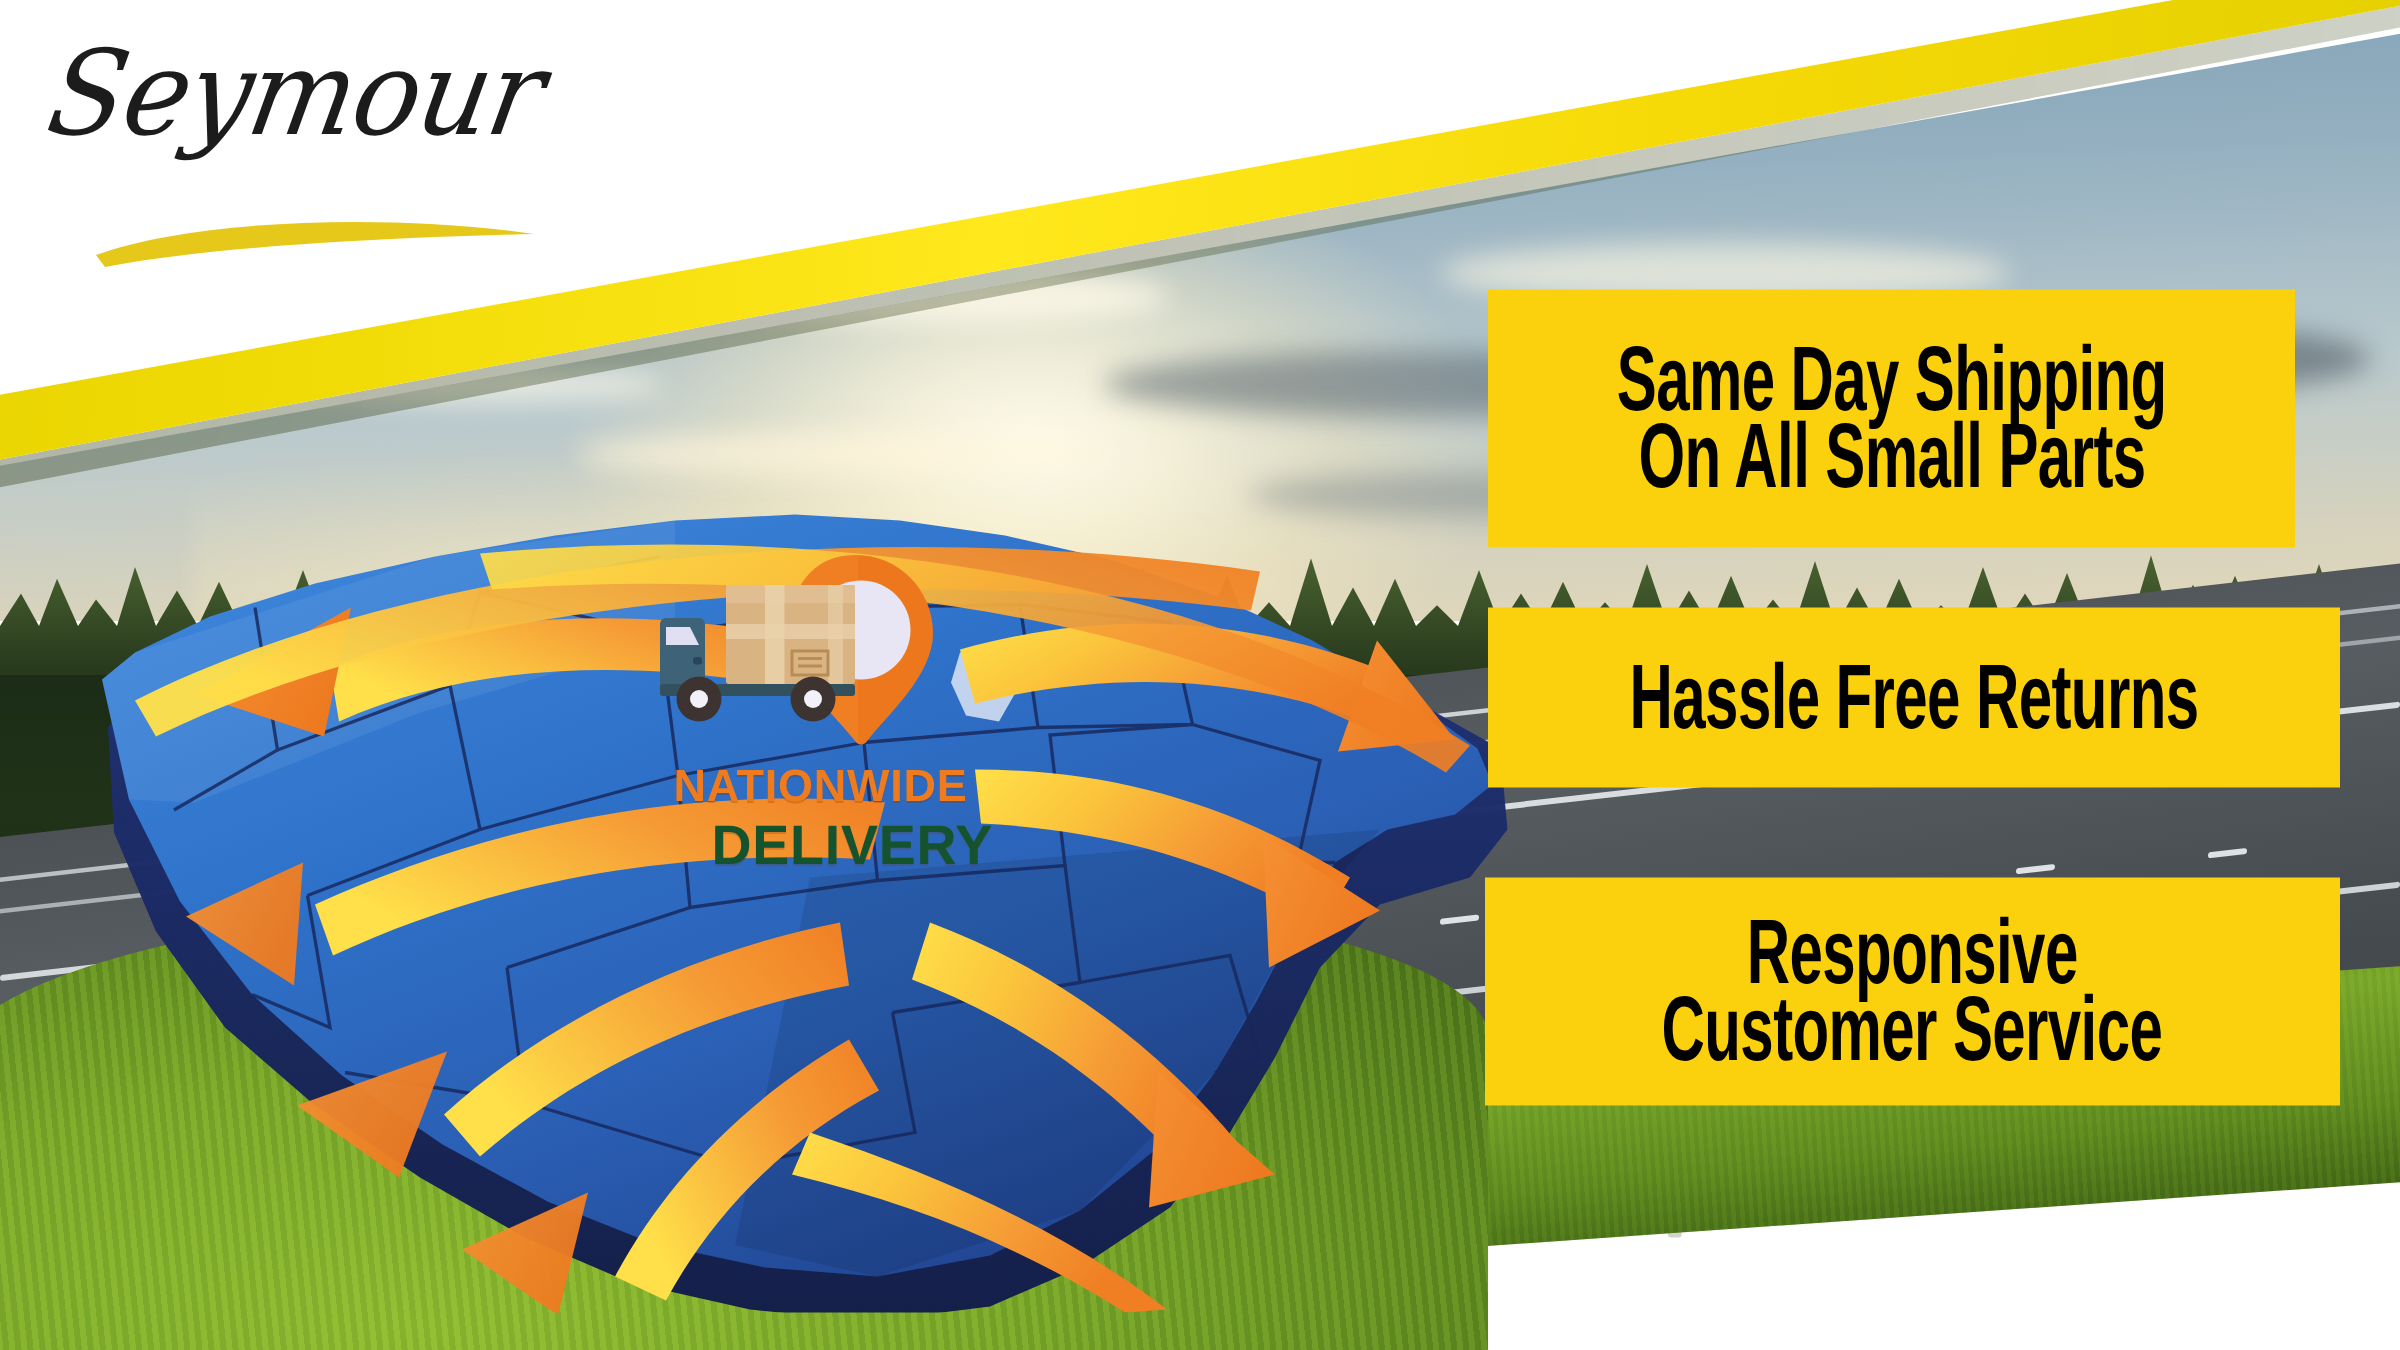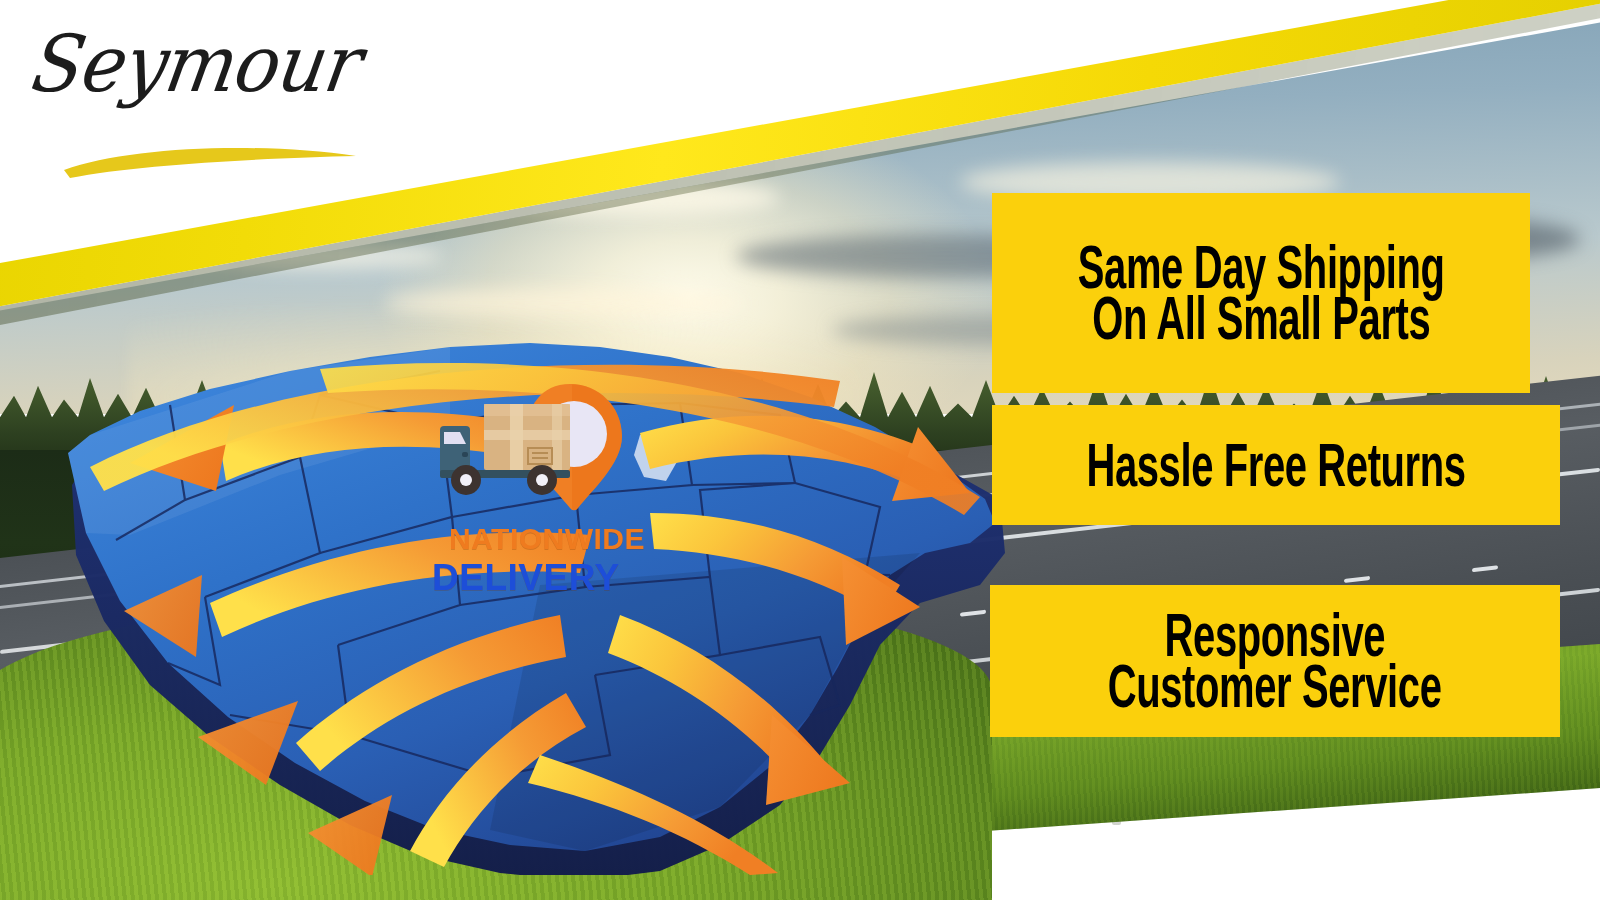--- a/index.html
+++ b/index.html
@@ -117,36 +117,36 @@
     letter-spacing:13px;
     color:#d8b81e;
   }
   .logo-swoosh { position:absolute; left:30px; top:118px; width:300px; height:44px; }
 
   
   .mapwrap { position:absolute; left:20px; top:285px; width:1010px; height:590px; }
   .mapwrap svg { width:100%; height:100%; display:block; }
 
   
-  .delivery { position:absolute; left:432px; top:382px; width:230px; height:215px; }
+  .delivery { position:absolute; left:432px; top:368px; width:230px; height:215px; }
   .delivery svg.icons { position:absolute; left:0; top:0; width:230px; height:140px; }
   .nw-line1 {
     position:absolute; left:0; top:140px; width:100%;
     text-align:center;
     font-family:"Liberation Sans", sans-serif;
     font-weight:700; font-size:30px; letter-spacing:.5px;
     color:#ef7b1f;
     text-shadow:0 1px 0 rgba(120,50,0,.25);
   }
   .nw-line2 {
     position:absolute; left:0; top:175px; width:100%;
-    text-align:left;
+    text-align:right;
     font-family:"Liberation Sans", sans-serif;
     font-weight:700; font-size:37px; letter-spacing:.5px;
-    color:#1d4ed8;
+    color:#14532d;
     text-shadow:0 1px 0 rgba(120,50,0,.25);
   }
 
   
   .banner {
     position:absolute;
     background:#FBD00C;
     display:flex; flex-direction:column;
     align-items:center; justify-content:center;
     text-align:center;
@@ -154,21 +154,21 @@
   .banner .bline {
     font-family:"Liberation Sans", sans-serif;
     font-weight:700;
     color:#000;
     line-height:1.02;
     transform:scaleX(.80) scaleY(1.22);
     transform-origin:center center;
     white-space:nowrap;
     letter-spacing:-0.5px;
   }
-  #banner-1 { left:992px; top:193px;  width:538px; height:200px; }
+  #banner-1 { left:992px; top:193px;  width:538px; height:172px; }
   #banner-1 .bline { font-size:50px; }
   #banner-2 { left:992px; top:405px;  width:568px; height:120px; }
   #banner-2 .bline { font-size:50px; }
   #banner-3 { left:990px; top:585px;  width:570px; height:152px; }
   #banner-3 .bline { font-size:50px; }
 </style>
 </head>
 <body>
 
 <div id="stage">

